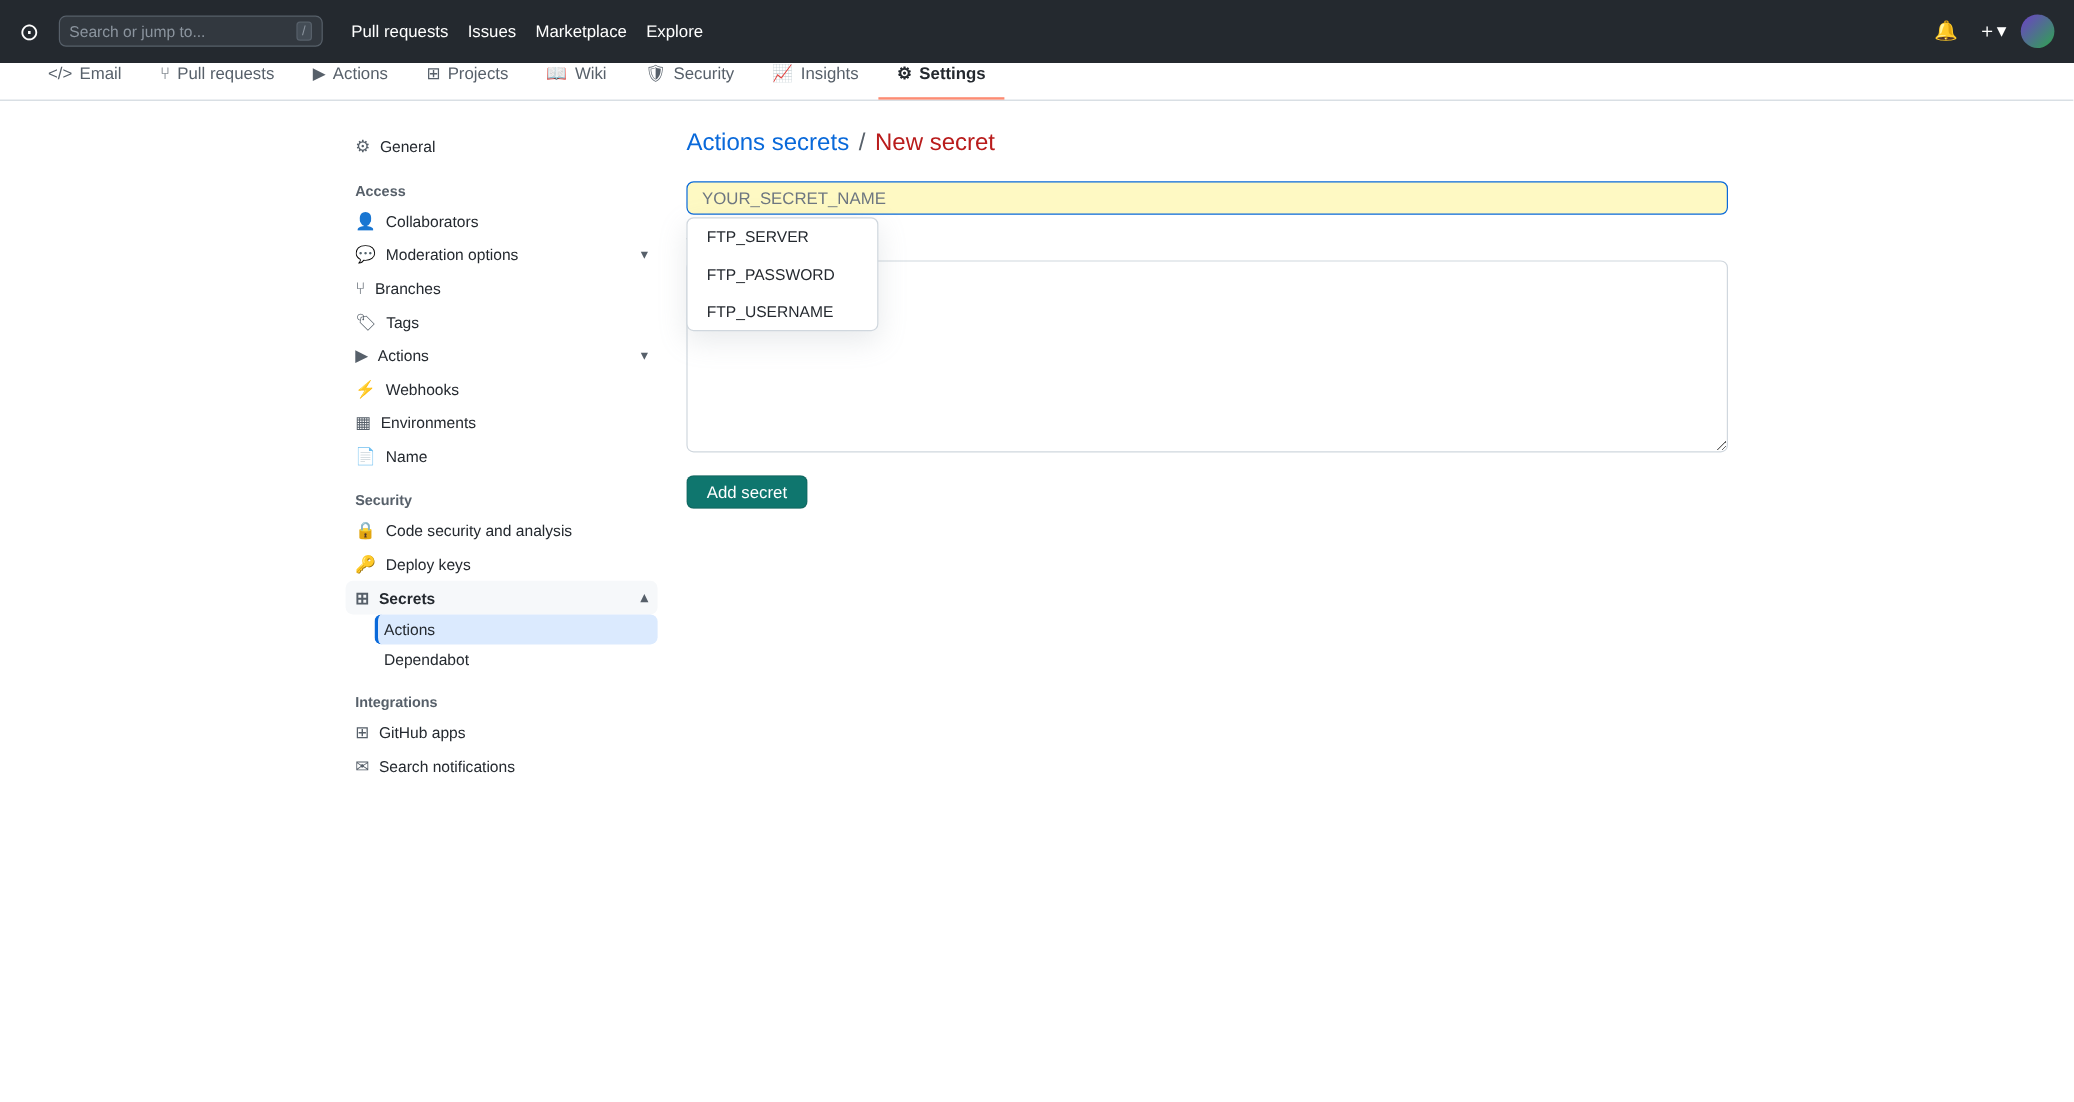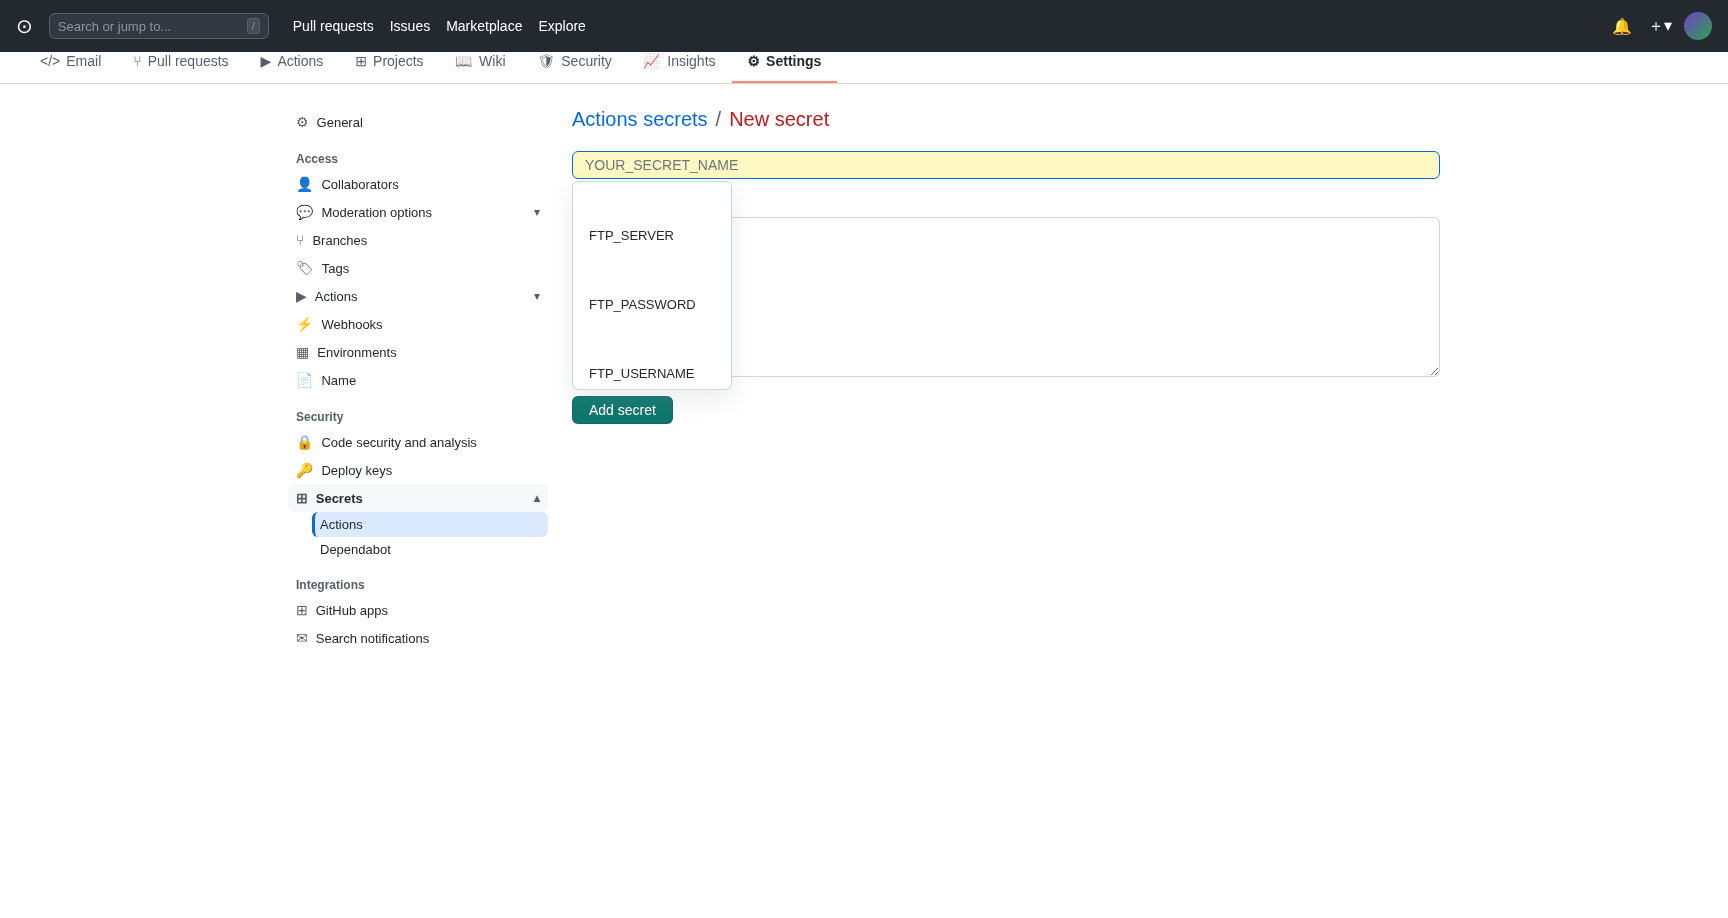--- a/index.html
+++ b/index.html
@@ -191,21 +191,20 @@
       border-radius: 6px;
       box-shadow: 0 8px 24px rgba(140,149,159,0.2);
       z-index: 50;
       width: 160px;
     }
     .autocomplete-item {
       padding: 8px 16px;
       font-size: 13px;
       color: #24292f;
       cursor: pointer;
-      margin-top: 38px;
     }
     .autocomplete-item:first-child { border-radius: 6px 6px 0 0; }
     .autocomplete-item:last-child { border-radius: 0 0 6px 6px; }
 
     .btn-green {
       background: #0f766e;
       color: #fff;
       border: 1px solid rgba(27,31,36,0.15);
       border-radius: 6px;
       padding: 5px 16px;

